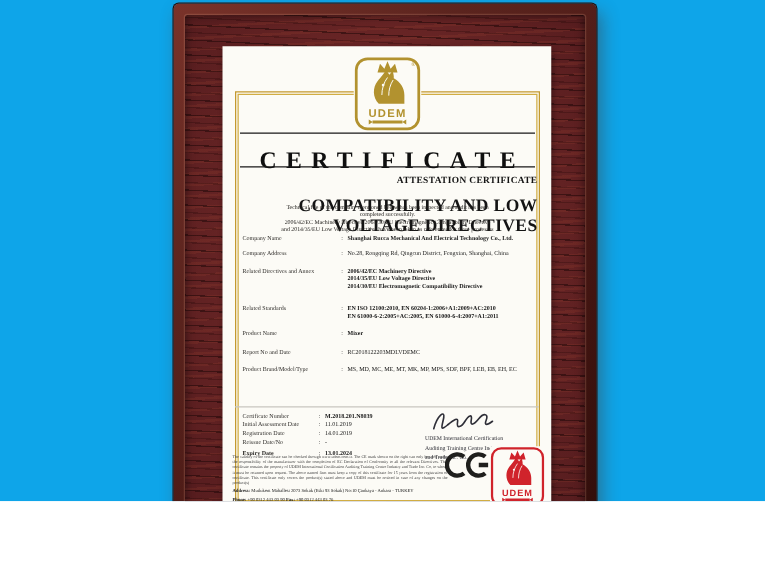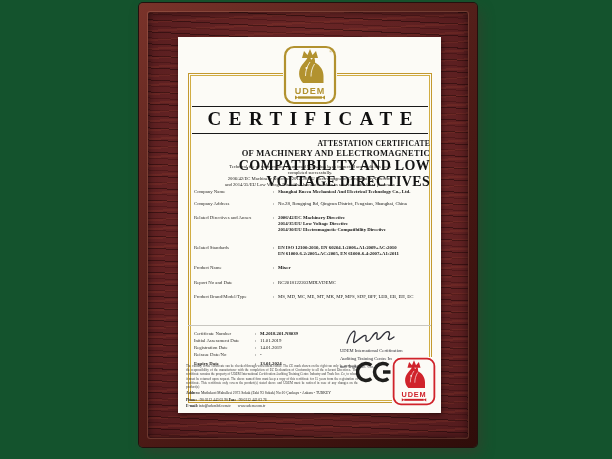--- a/index.html
+++ b/index.html
@@ -1,16 +1,16 @@
 <!DOCTYPE html>
 <html><head>
 <meta charset="utf-8">
 <style>
   html,body{margin:0;padding:0;background:#ffffff;}
-  .stage{position:relative;width:612px;height:459px;background:#14532d;overflow:hidden;
+  .stage{position:relative;width:612px;height:401px;background:#0ea5e9;overflow:hidden;
          font-family:"Liberation Serif","DejaVu Serif",serif;color:#1c1c1c;}
   
   .photo-frame{position:absolute;left:139px;top:3px;width:338px;height:444px;border-radius:4px;
     background:linear-gradient(135deg,#7a332a 0%,#5b241e 30%,#471713 65%,#2f0d0a 100%);
     box-shadow:0 0 0 1px #24100e, 4px 7px 14px rgba(70,50,45,.45);}
   .wood{position:absolute;inset:9px;border-radius:2px;background-color:#712528;
     background-image:
       repeating-linear-gradient(183deg, rgba(25,5,5,.50) 0 1px, rgba(0,0,0,0) 1px 6px, rgba(40,8,8,.32) 6px 7px, rgba(0,0,0,0) 7px 12px),
       repeating-linear-gradient(177deg, rgba(150,62,46,.22) 0 2px, rgba(0,0,0,0) 2px 9px),
       radial-gradient(ellipse at 50% 45%, rgba(190,95,70,.18), rgba(0,0,0,.25) 95%);
@@ -20,21 +20,21 @@
     box-shadow:1px 2px 5px rgba(20,5,5,.55);}
   .gold-border{position:absolute;left:10px;right:9px;top:36px;bottom:10px;border:1px solid #c3992f;}
   .gold-border::before{content:"";position:absolute;inset:1px;border:1px solid #d1ad43;}
   
   .crest{position:absolute;}
   .crest-top{left:50%;transform:translateX(-50%);top:8px;width:54px;height:60px;background:#fcfbf6;color:#b2922f;}
   .crest-red{left:214px;top:320px;width:44px;height:49px;background:#fcfbf6;color:#d0232b;}
   .crest svg{display:block;width:100%;height:100%;}
   
   .rule{position:absolute;left:14px;right:13px;height:1px;background:#191919;}
-  .title{position:absolute;left:10px;right:9px;margin:0;text-align:center;
+  .title{position:absolute;left:10px;right:9px;margin:10px;text-align:center;
     font-size:19px;font-weight:bold;letter-spacing:7.5px;text-indent:7.5px;color:#0f0f0f;}
   .hd{position:absolute;left:10px;right:9px;margin:2px;text-align:right;font-weight:bold;color:#141414;letter-spacing:.3px;}
   .hd1{font-size:7.5px;} .hd2{font-size:8.5px;} .hd3{font-size:14px;}
   
   .shrink{transform:scale(.5);transform-origin:0 0;width:200%;}
   .cblock{position:absolute;left:10px;width:244px;}
   .cinner{text-align:center;font-size:9.4px;color:#24221f;}
   .cline{display:block;line-height:11.4px;}
   .row,.crow{position:absolute;left:16px;width:240px;}
   .rowline{font-size:9.6px;white-space:nowrap;color:#161616;}
@@ -77,21 +77,20 @@
           <path d="M15 52.5 L39 52.5" stroke="currentColor" stroke-width="2.4"></path>
           <path d="M12 50.5 l3.2 2 l-3.2 2 z M42 50.5 l-3.2 2 l3.2 2 z" fill="currentColor"></path>
           <text x="46" y="8" font-size="4.5" fill="currentColor">®</text>
         </svg>
       </div>
 
       <div class="rule" style="top:69px"></div>
       <h1 class="title" style="top:71px">CERTIFICATE</h1>
       <div class="rule" style="top:96px"></div>
       <h2 class="hd hd1" style="top:100px">ATTESTATION CERTIFICATE</h2>
-      <h2 class="hd hd2" style="top:109px">OF MACHINERY AND ELECTROMAGNETIC</h2>
       <h2 class="hd hd3" style="top:119px">COMPATIBILITY AND LOW VOLTAGE DIRECTIVES</h2>
 
       <div class="cblock" style="top:127px">
         <div class="shrink cinner">
           <span class="cline">Technical file of the company mentioned below has been inspected and audit has been</span>
           <span class="cline">completed successfully.</span>
         </div>
       </div>
       <div class="cblock" style="top:139px">
         <div class="shrink cinner">

